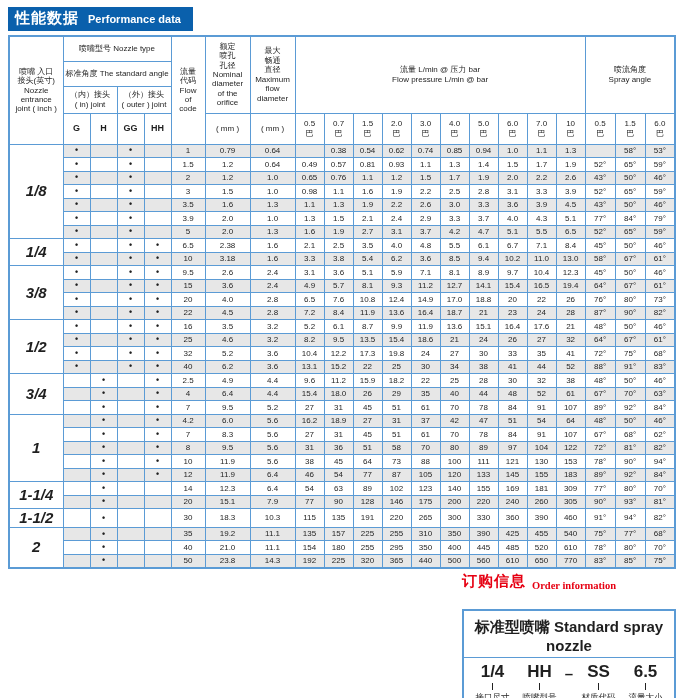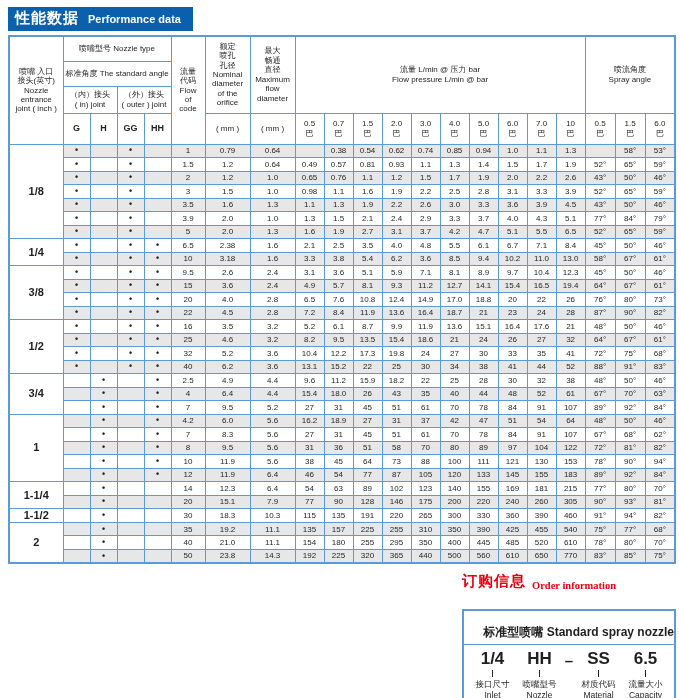--- a/index.html
+++ b/index.html
@@ -17,32 +17,32 @@
   table { border-collapse:collapse; table-layout:fixed; width:666px; margin-top:4px;
           border:2px solid #5b9bd5; }
   th, td { border:1px solid #5b9bd5; text-align:center; vertical-align:middle;
            padding:0; font-size:8px; line-height:1.18; }
   thead th { background:#fff; font-weight:normal; white-space:pre-line; }
   thead .r1 { height:25px; } thead .r2 { height:25px; }
   thead .r3 { height:27px; } thead .r4 { height:31px; }
   thead .joint-col { font-weight:bold; font-size:9px; }
   tbody td { height:13.5px; background:#fff; }
   tr.stripe td { background:#e7e7e7; }
-  td.size-cell { background:#fff !important; font-weight:bold; font-size:11px; }
+  td.size-cell { background:#fff !important; font-weight:bold; font-size:15px;font-style:italic; }
   tr.group-start td { border-top:1px solid #2e75b6; }
   td.dot { font-weight:bold; font-size:9px; }
 
   
   .order-wrap { position:absolute; left:462px; top:572px; width:214px; }
   .order-title { display:flex; align-items:flex-end; gap:6px; color:#e60012; margin-bottom:18px;font-family:Liberation Serif, serif; }
   .order-title .zh { font-size:15px; font-weight:bold; letter-spacing:1px; }
   .order-title .en { font-size:10.5px; font-weight:bold; }
   .order-box { border:2px solid #5b9bd5; background:#fff; }
-  .order-box-header { text-align:right; font-size:12px; font-weight:bold;
-                      padding:13px 0 3px; border-bottom:1px solid #5b9bd5; }
+  .order-box-header { text-align:center; font-size:15px; font-weight:bold;
+                      padding:7px 0 3px; border-bottom:1px solid #5b9bd5; }
   .order-codes { display:flex; padding:4px 5px 6px; }
   .order-col { flex:1; display:flex; flex-direction:column; align-items:center; }
   .order-code { font-size:17px; font-weight:bold; }
   .order-tick { width:1px; height:7px; background:#222; margin:1px auto 2px; }
   .order-label { font-size:8.5px; font-weight:normal; text-align:center;
                  white-space:pre-line; line-height:1.3; }
   .order-dash { width:12px; font-size:15px; font-weight:bold; padding-top:3px; text-align:center; }
 </style>
 </head>
 <body>
@@ -559,21 +559,21 @@
           <td class="dot"></td>
           <td class="dot">•</td>
           <td class="dot"></td>
           <td class="dot">•</td>
           <td>4</td>
           <td>6.4</td>
           <td>4.4</td>
           <td>15.4</td>
           <td>18.0</td>
           <td>26</td>
-          <td>43</td>
+          <td>29</td>
           <td>35</td>
           <td>40</td>
           <td>44</td>
           <td>48</td>
           <td>52</td>
           <td>61</td>
           <td>67°</td>
           <td>70°</td>
           <td>63°</td>
         </tr>
@@ -721,21 +721,21 @@
           <td>6.4</td>
           <td>54</td>
           <td>63</td>
           <td>89</td>
           <td>102</td>
           <td>123</td>
           <td>140</td>
           <td>155</td>
           <td>169</td>
           <td>181</td>
-          <td>215</td>
+          <td>309</td>
           <td>77°</td>
           <td>80°</td>
           <td>70°</td>
         </tr>
         <tr class="stripe">
           <td class="dot"></td>
           <td class="dot">•</td>
           <td class="dot"></td>
           <td class="dot"></td>
           <td>20</td>

